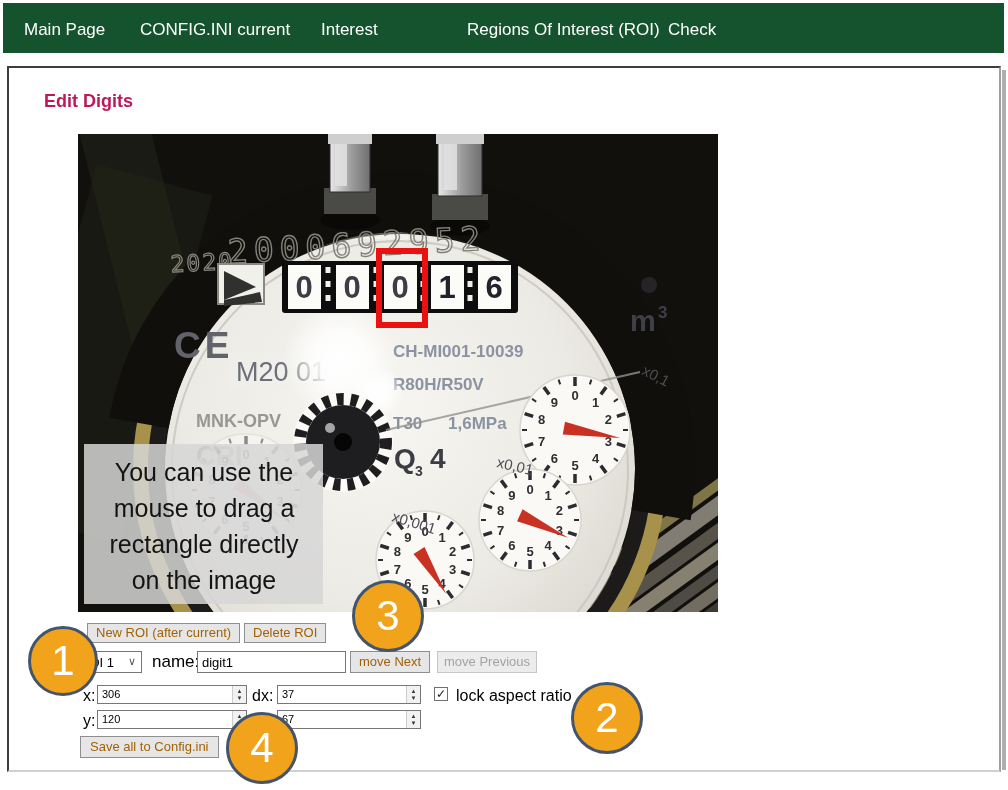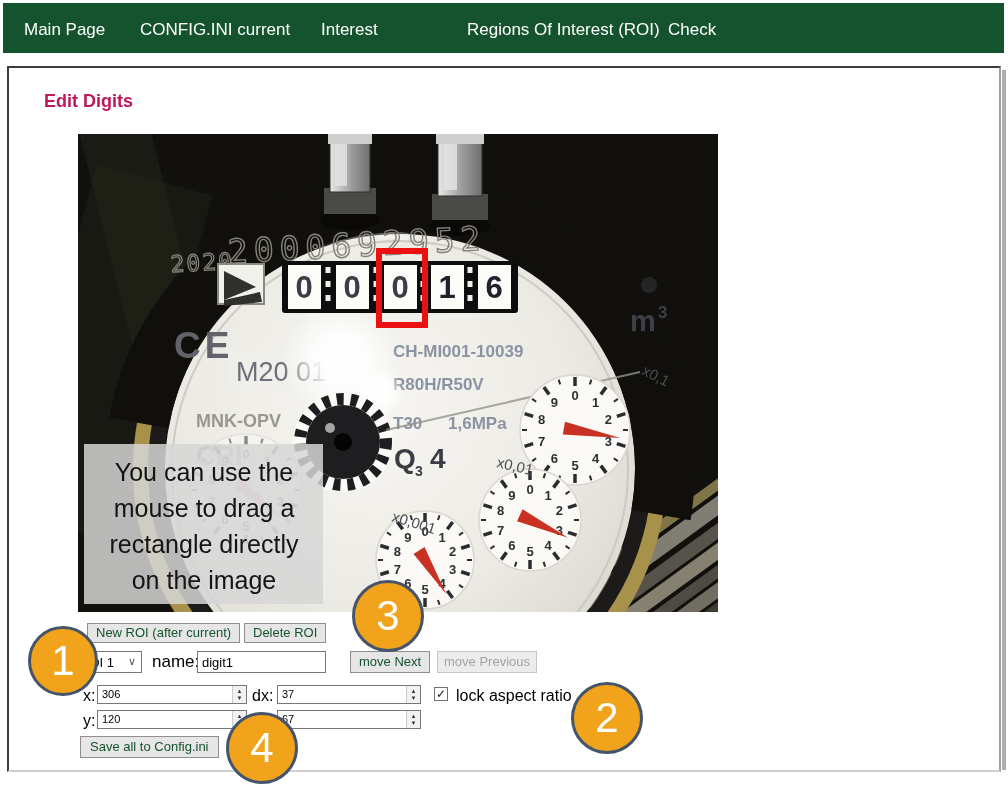--- a/index.html
+++ b/index.html
@@ -12,21 +12,21 @@
   .nav-item { position:absolute; top:17px; color:#ffffff; font-size:17px; white-space:nowrap; cursor:pointer; }
 
   #panel { position:absolute; left:7px; top:66px; width:994px; height:706px; background:#fff;
            border:2px solid; border-color:#3d3d3d #9e9e9e #d0d0d0 #3d3d3d; }
   #side-strip { position:absolute; left:1002px; top:70px; width:4px; height:700px; background:#aeaeae; }
 
   #title { position:absolute; left:44px; top:91px; font-size:18px; font-weight:bold; color:#be185d; }
 
   #meter-wrap { position:absolute; left:78px; top:134px; width:640px; height:478px; z-index:1; }
 
-  .btn { position:absolute; background:#e6e6e6; border:1px solid #8f8f8f; color:#14532d;
+  .btn { position:absolute; background:#e6e6e6; border:1px solid #8f8f8f; color:#a16207;
          font-size:13px; height:20px; line-height:18px; padding:0 8px; text-align:center;
          white-space:nowrap; cursor:pointer; z-index:2; }
   .btn.tall { height:22px; line-height:20px; }
   .btn.disabled { background:#ececec; border-color:#c6c6c6; color:#a3a3a3; cursor:default; }
 
   .lbl { position:absolute; font-size:16px; color:#000; z-index:2; white-space:nowrap; }
   .lbl.big { font-size:17px; }
 
   .input { position:absolute; border:1px solid #777; background:#fff; font-size:13px;
            padding:0 4px; color:#000; z-index:2; font-family:"Liberation Sans",sans-serif; }
@@ -337,21 +337,21 @@
 </div>
 
 <div class="btn" style="left:87px; top:623px;">New ROI (after current)</div>
 <div class="btn" style="left:244px; top:623px;">Delete ROI</div>
 
 <div class="select" style="left:74px; top:651px; width:68px; height:22px;">
   <span>ROI 1</span>
   <span class="chev">∨</span>
 </div>
 <div class="lbl big" style="left:152px; top:652px;">name:</div>
-<input class="input" style="left: 197px; top: 651px; width: 129px; height: 22px;" value="digit1">
+<input class="input" style="left: 197px; top: 651px; width: 149px; height: 22px;" value="digit1">
 <div class="btn tall" style="left:350px; top:651px;">move Next</div>
 <div class="btn tall disabled" style="left:437px; top:651px; padding:0 6px;">move Previous</div>
 
 <div class="lbl" style="left:83px; top:687px;">x:</div>
 <div class="numwrap" style="left:97px; top:685px; width:150px; height:19px;">
   <span class="numval">306</span>
   <span class="spin">
     <span>▲</span>
     <span>▼</span>
   </span>

